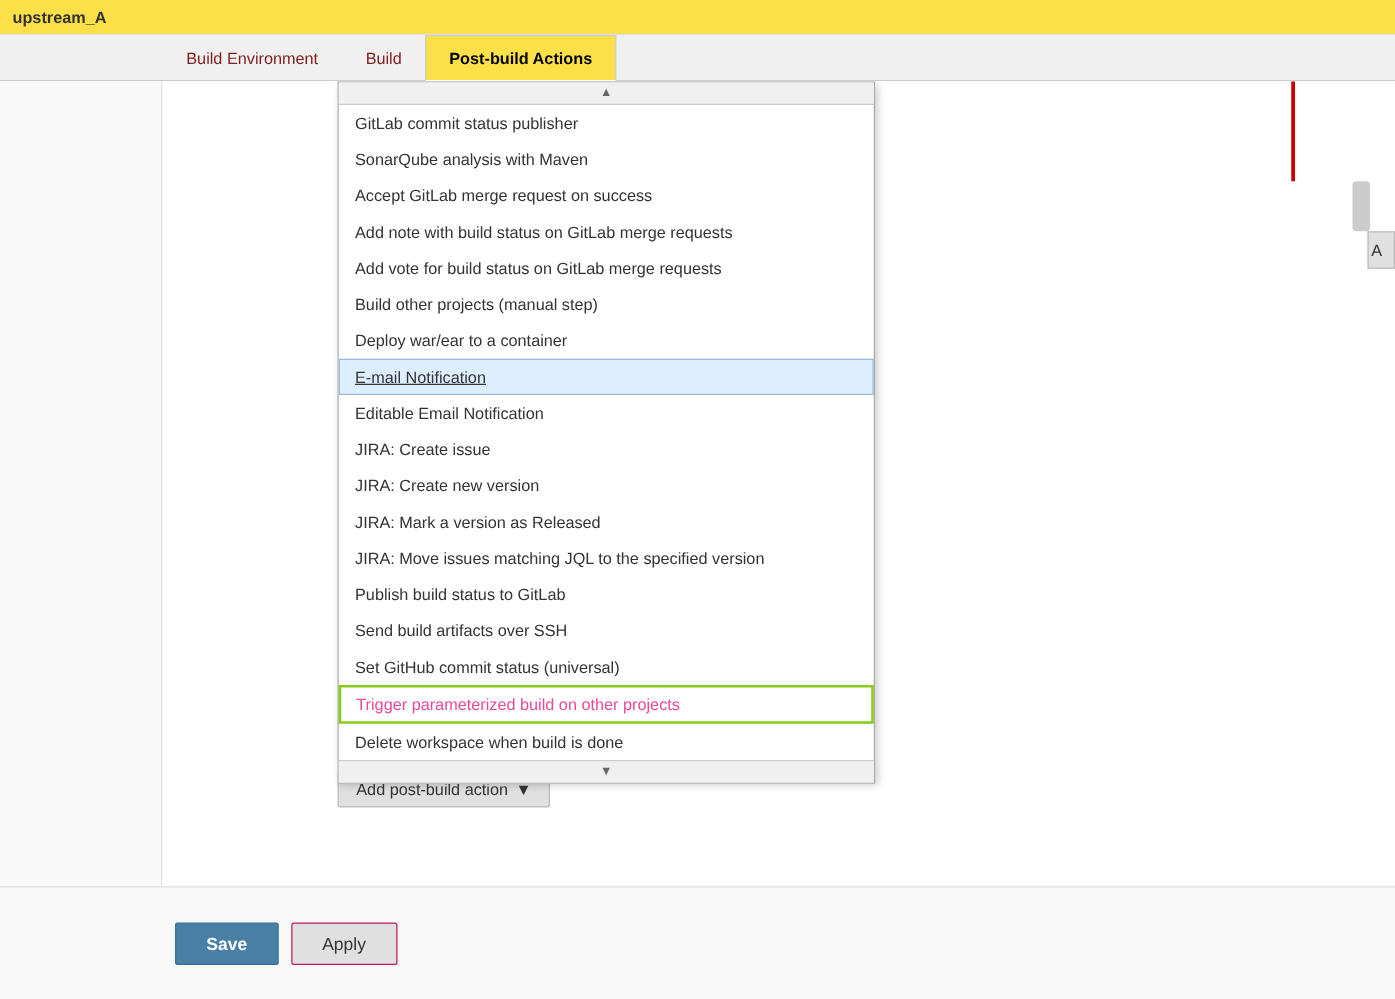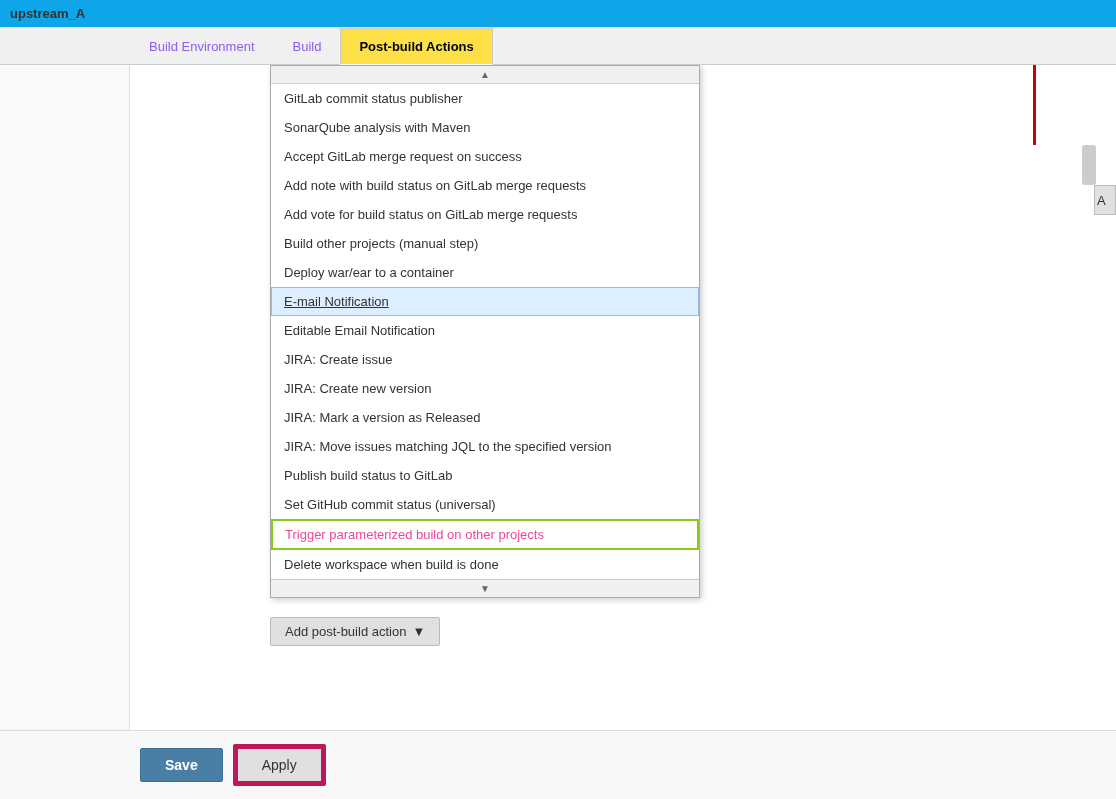--- a/index.html
+++ b/index.html
@@ -11,42 +11,42 @@
     }
     .page-wrapper {
       width: 1116px;
       height: 799px;
       background: #fff;
       position: relative;
       overflow: hidden;
     }
     
     .top-bar {
-      background: #0ea5e9;
+      background: #fde047;
       padding: 6px 10px;
       border-bottom: 1px solid #ddd;
       display: flex;
       align-items: flex-end;
     }
     .project-name {
       font-size: 13px;
       font-weight: bold;
       color: #333;
     }
     
     .tab-bar {
       display: flex;
       background: #f0f0f0;
       border-bottom: 1px solid #ccc;
       padding-left: 130px;
     }
     .tab {
       padding: 10px 18px;
       font-size: 13px;
-      color: #8b5cf6;
+      color: #7f1d1d;
       cursor: pointer;
       border: 1px solid transparent;
       border-bottom: none;
       position: relative;
     }
     .tab.active {
       background: #fde047;
       border: 1px solid #ccc;
       border-bottom: 1px solid #fff;
       font-weight: bold;
@@ -159,42 +159,42 @@
       display: flex;
       align-items: center;
       gap: 6px;
     }
     
     .bottom-bar {
       position: absolute;
       bottom: 0;
       left: 0;
       right: 0;
-      height: 69px;
+      height: 90px;
       background: #f8f8f8;
       border-top: 1px solid #ddd;
       display: flex;
       align-items: center;
       padding-left: 140px;
       gap: 10px;
     }
     .btn-save {
       background: #4a7fa5;
       color: #fff;
       border: 1px solid #3a6f95;
       padding: 8px 24px;
       font-size: 14px;
       font-weight: bold;
       cursor: pointer;
       border-radius: 2px;
     }
     .btn-apply {
       background: #e0e0e0;
       color: #333;
-      border: 5px solid #be185d;
+      border: 1px solid #be185d;
       padding: 8px 24px;
       font-size: 14px;
       cursor: pointer;
       border-radius: 2px;
     }
     
     .partial-btn {
       position: absolute;
       top: 120px;
       right: 0;
@@ -254,20 +254,21 @@
         <div class="dropdown-item">Add vote for build status on GitLab merge requests</div>
         <div class="dropdown-item">Build other projects (manual step)</div>
         <div class="dropdown-item">Deploy war/ear to a container</div>
         <div class="dropdown-item highlighted">E-mail Notification</div>
         <div class="dropdown-item">Editable Email Notification</div>
         <div class="dropdown-item">JIRA: Create issue</div>
         <div class="dropdown-item">JIRA: Create new version</div>
         <div class="dropdown-item">JIRA: Mark a version as Released</div>
         <div class="dropdown-item">JIRA: Move issues matching JQL to the specified version</div>
         <div class="dropdown-item">Publish build status to GitLab</div>
+        <div class="dropdown-item">Send build artifacts over SSH</div>
         <div class="dropdown-item">Set GitHub commit status (universal)</div>
         <div class="dropdown-item red-outlined">Trigger parameterized build on other projects</div>
         <div class="dropdown-item">Delete workspace when build is done</div>
 
         <div class="dropdown-arrow-bottom">▼</div>
       </div>
 
       <div class="add-action-btn">
         <span>Add post-build action</span>
         <span>▼</span>

